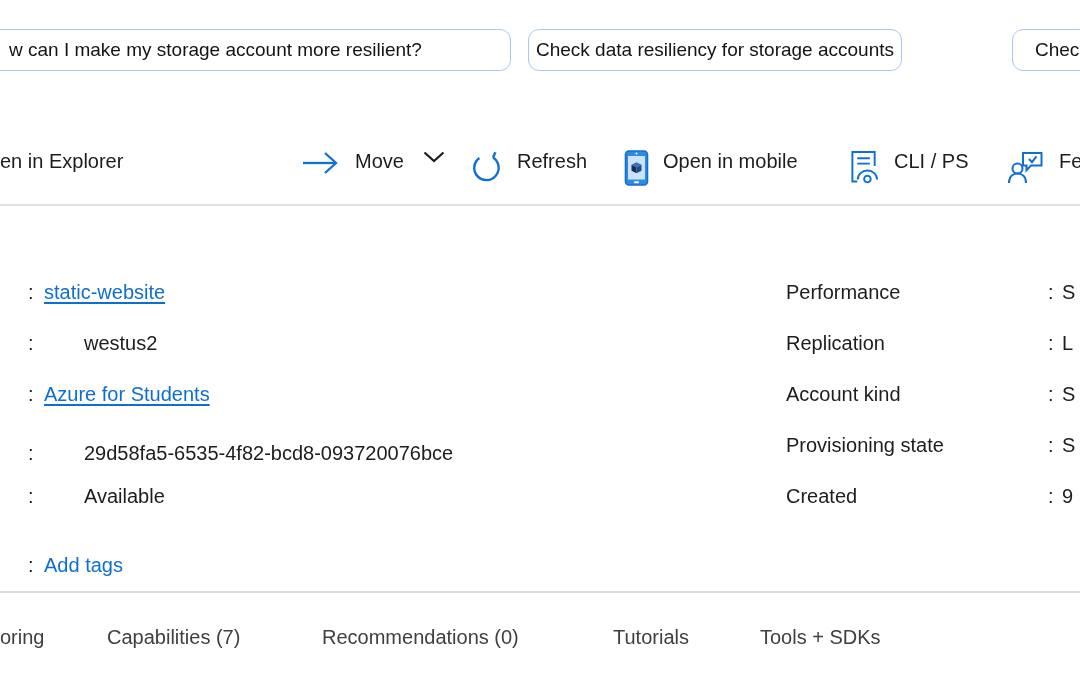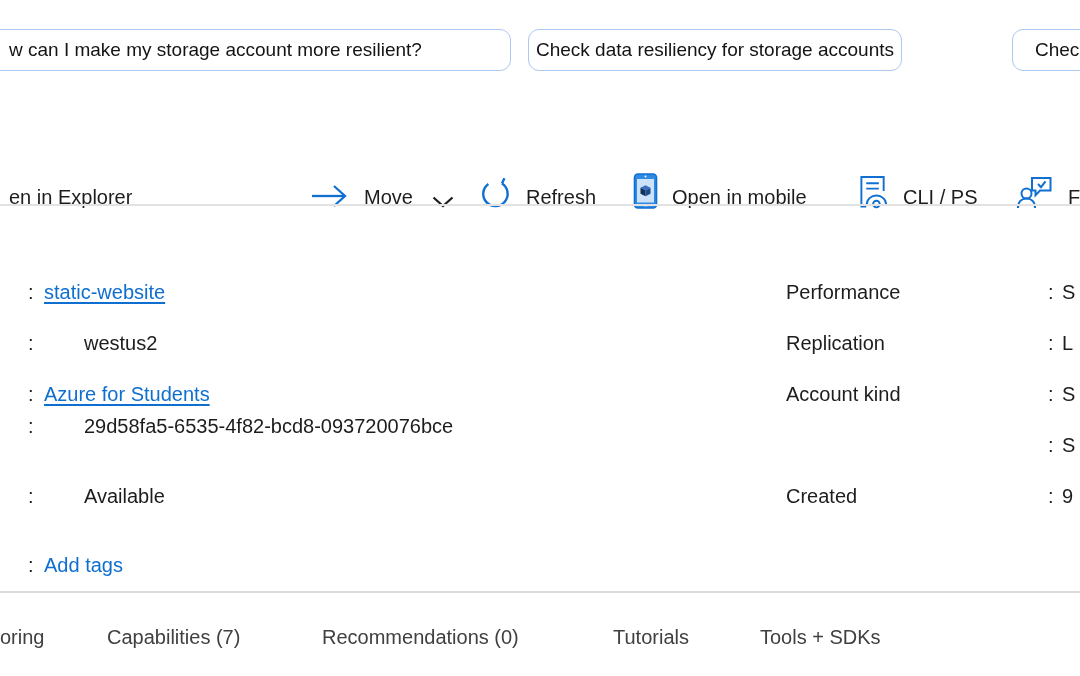--- a/index.html
+++ b/index.html
@@ -10,22 +10,22 @@
   .chip{position:absolute;top:29px;height:42px;box-sizing:border-box;
         border:1.5px solid #abc8f1;border-radius:11px;background:#fff;
         display:flex;align-items:center;font-size:19px;color:#141414;
         white-space:nowrap;cursor:pointer;font-family:inherit;}
   .chip.c1{left:-14px;width:525px;padding-left:22px;}
   .chip.c2{left:528px;width:374px;justify-content:center;}
   .chip.c3{left:1012px;width:160px;padding-left:22px;}
 
   
   .toolbar{position:absolute;left:0;top:150px;width:1080px;height:50px;}
-  .tbi{position:absolute;top:0;height:50px;display:flex;align-items:flex-end;gap:14px;
-       background:none;border:none;padding:0;margin:9px;font-family:inherit;
+  .tbi{position:absolute;top:0;height:50px;display:flex;align-items:flex-start;gap:14px;
+       background:none;border:none;padding:0;margin:0;font-family:inherit;
        font-size:20px;color:#1d1d1d;white-space:nowrap;cursor:pointer;}
   .tbi .ic{display:flex;align-items:center;justify-content:center;}
   .divider{position:absolute;left:0;width:1080px;height:2px;background:#e2e2e2;}
   .d1{top:204px;}
   .d2{top:591px;background:#dcdcdc;}
 
   
   .erow{position:absolute;left:28px;font-size:20px;white-space:nowrap;line-height:25px;}
   .colon{display:inline-block;width:16px;color:#1d1d1d;}
   .val{color:#1d1d1d;margin-left:40px;}
@@ -132,21 +132,21 @@
 
   <div class="erow" style="top:280px">
     <span class="colon">:</span><a class="vlink">static-website</a>
   </div>
   <div class="erow" style="top:331px">
     <span class="colon">:</span><span class="val">westus2</span>
   </div>
   <div class="erow" style="top:382px">
     <span class="colon">:</span><a class="vlink">Azure for Students</a>
   </div>
-  <div class="erow" style="top:414px">
+  <div class="erow" style="top:441px">
     <span class="colon">:</span><span class="val">29d58fa5-6535-4f82-bcd8-093720076bce</span>
   </div>
   <div class="erow" style="top:484px">
     <span class="colon">:</span><span class="val">Available</span>
   </div>
   <div class="erow" style="top:553px">
     <span class="colon">:</span><a class="vlink nound">Add tags</a>
   </div>
 
   <div class="rrow" style="top:280px">
@@ -158,20 +158,21 @@
     <span>Replication</span>
     <span class="rcolon">:</span>
     <span class="rval">L</span>
   </div>
   <div class="rrow" style="top:382px">
     <span>Account kind</span>
     <span class="rcolon">:</span>
     <span class="rval">S</span>
   </div>
   <div class="rrow" style="top:433px">
+    <span>Provisioning state</span>
     <span class="rcolon">:</span>
     <span class="rval">S</span>
   </div>
   <div class="rrow" style="top:484px">
     <span>Created</span>
     <span class="rcolon">:</span>
     <span class="rval">9</span>
   </div>
 
   <div class="divider d2"></div>

